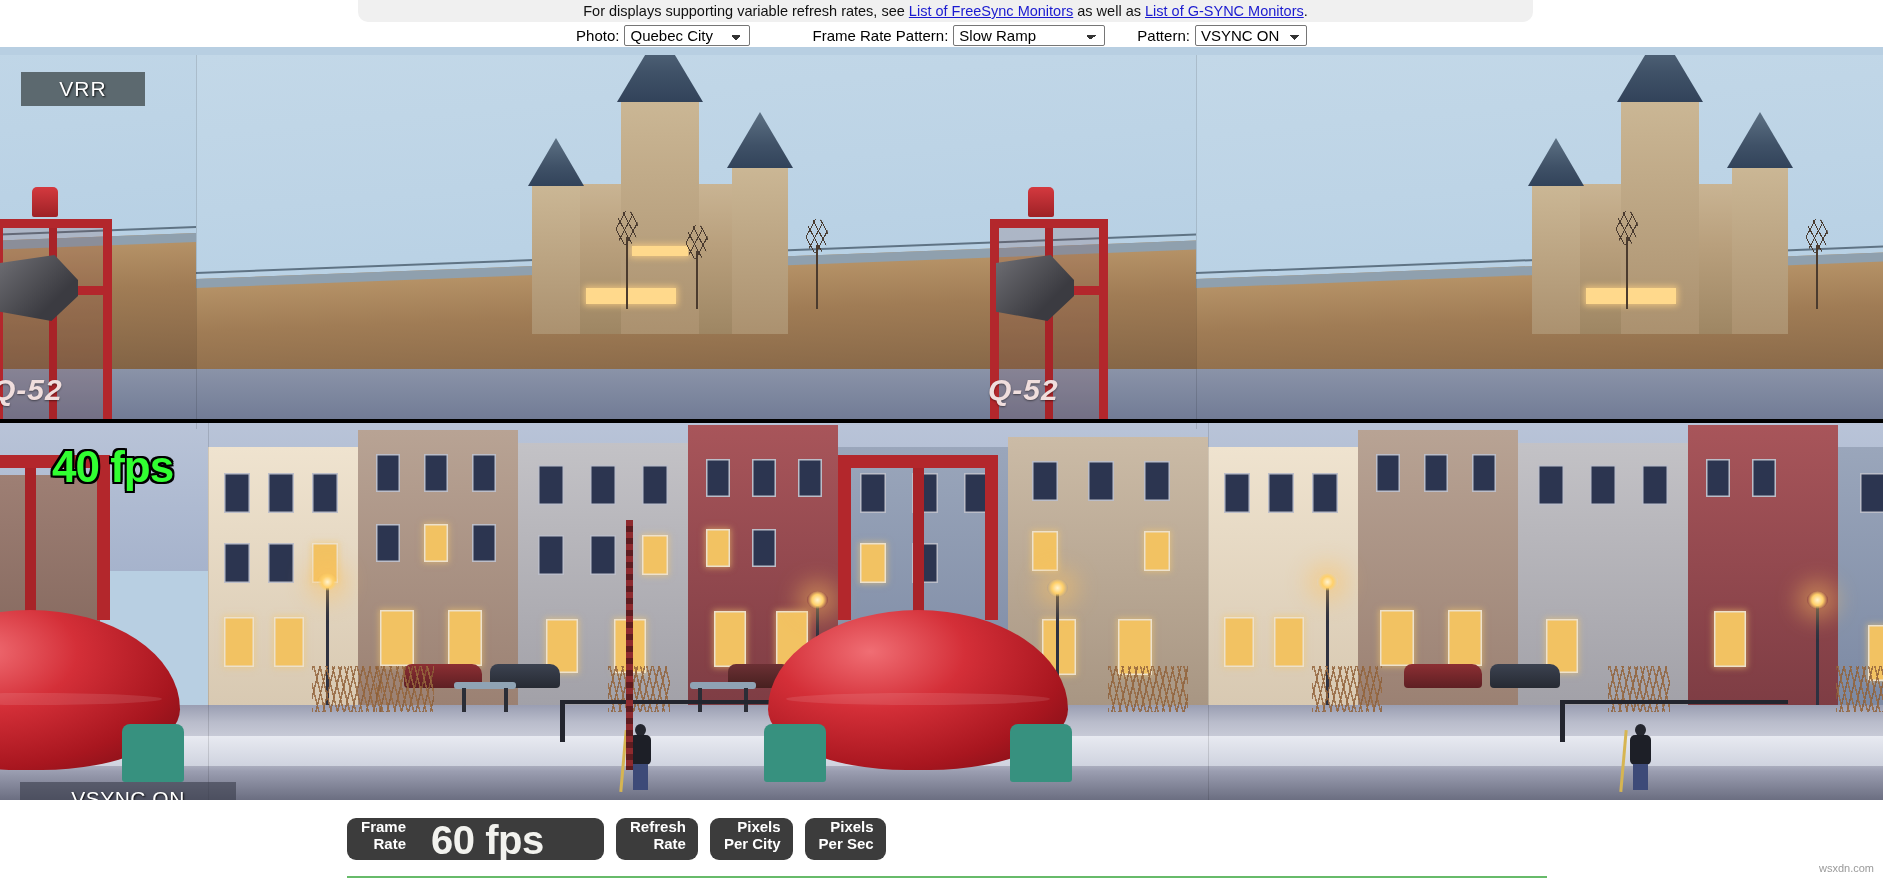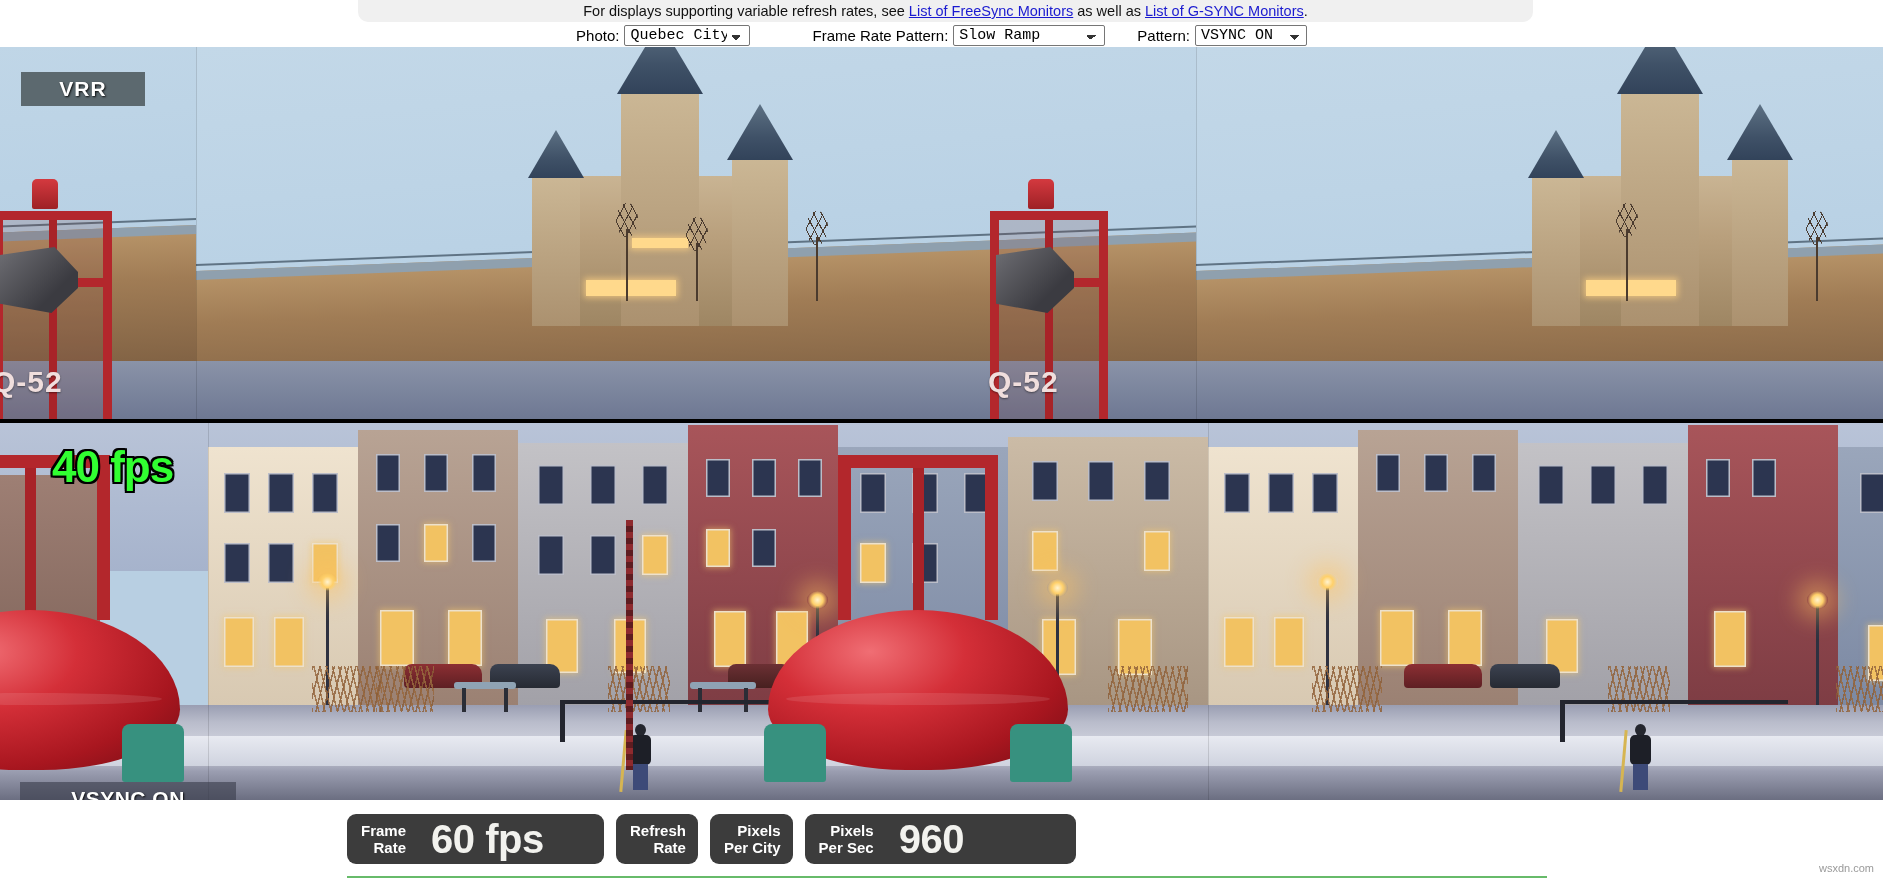--- a/index.html
+++ b/index.html
@@ -62,21 +62,21 @@
     font-size: 15px;
     color: #000;
     padding-right: 5px;
   }
   .sel {
     appearance: none;
     -webkit-appearance: none;
     background: #ffffff;
     border: 1px solid #767676;
     border-radius: 2px;
-    font-family: Liberation Mono, monospace;
+    font-family: Liberation Sans, sans-serif;
     font-size: 15px;
     color: #000;
     height: 21px;
     line-height: 19px;
     padding: 0 22px 0 5px;
     background-image:
       linear-gradient(45deg, transparent 50%, #333 50%),
       linear-gradient(135deg, #333 50%, transparent 50%);
     background-position:
       calc(100% - 13px) 9px,
@@ -102,21 +102,21 @@
     background: #b8cfe2;
   }
 
   
   .half {
     position: absolute;
     left: 0;
     width: 1883px;
     overflow: hidden;
   }
-  .half-top    { top: 0px;   height: 374px; }
+  .half-top    { top: 8px;   height: 374px; font-style: italic; }
   .half-bottom { top: 374px; height: 379px; }
 
   
   .panel {
     position: absolute;
     top: 0; bottom: 0;
     overflow: hidden;
   }
 
   
@@ -400,21 +400,21 @@
     top: 0; bottom: 0;
     width: 1px;
     background: rgba(0,0,0,.12);
     z-index: 30;
   }
 
   
   .badge {
     position: absolute;
     z-index: 60;
-    font-weight: bold;
+    font-weight: normal;
     color: #ffffff;
     font-family: "Liberation Sans", sans-serif;
     text-align: center;
     text-shadow: 1px 1px 2px rgba(0,0,0,.85);
   }
   .badge-vrr {
     left: 21px; top: 25px;
     width: 124px; height: 34px;
     line-height: 34px;
     font-size: 21px;
@@ -451,22 +451,22 @@
     left: 0; top: 800px;
     width: 1883px; height: 78px;
     background: #ffffff;
     display: flex;
     align-items: center;
     padding-left: 347px;
     gap: 12px;
   }
   .stat {
     display: flex;
-    align-items: center;
-    height: 50px;
+    align-items: flex-start;
+    height: 42px;
     border-radius: 9px;
     overflow: hidden;
     background: #3c3c3c;
   }
   .stat-label {
     display: flex;
     flex-direction: column;
     justify-content: center;
     align-items: flex-end;
     padding: 0 9px 0 14px;
@@ -879,19 +879,18 @@
     </div>
     <div class="stat-sep"></div>
   </div>
 
   <div class="stat w4">
     <div class="stat-label">
       <span>Pixels</span>
       <span>Per Sec</span>
     </div>
     <div class="stat-sep"></div>
-    <div class="stat-value">960</div>
   </div>
 
 </div>
 
 <div class="bottom-rule"></div>
 <div class="watermark">wsxdn.com</div>
 
 </body></html>

